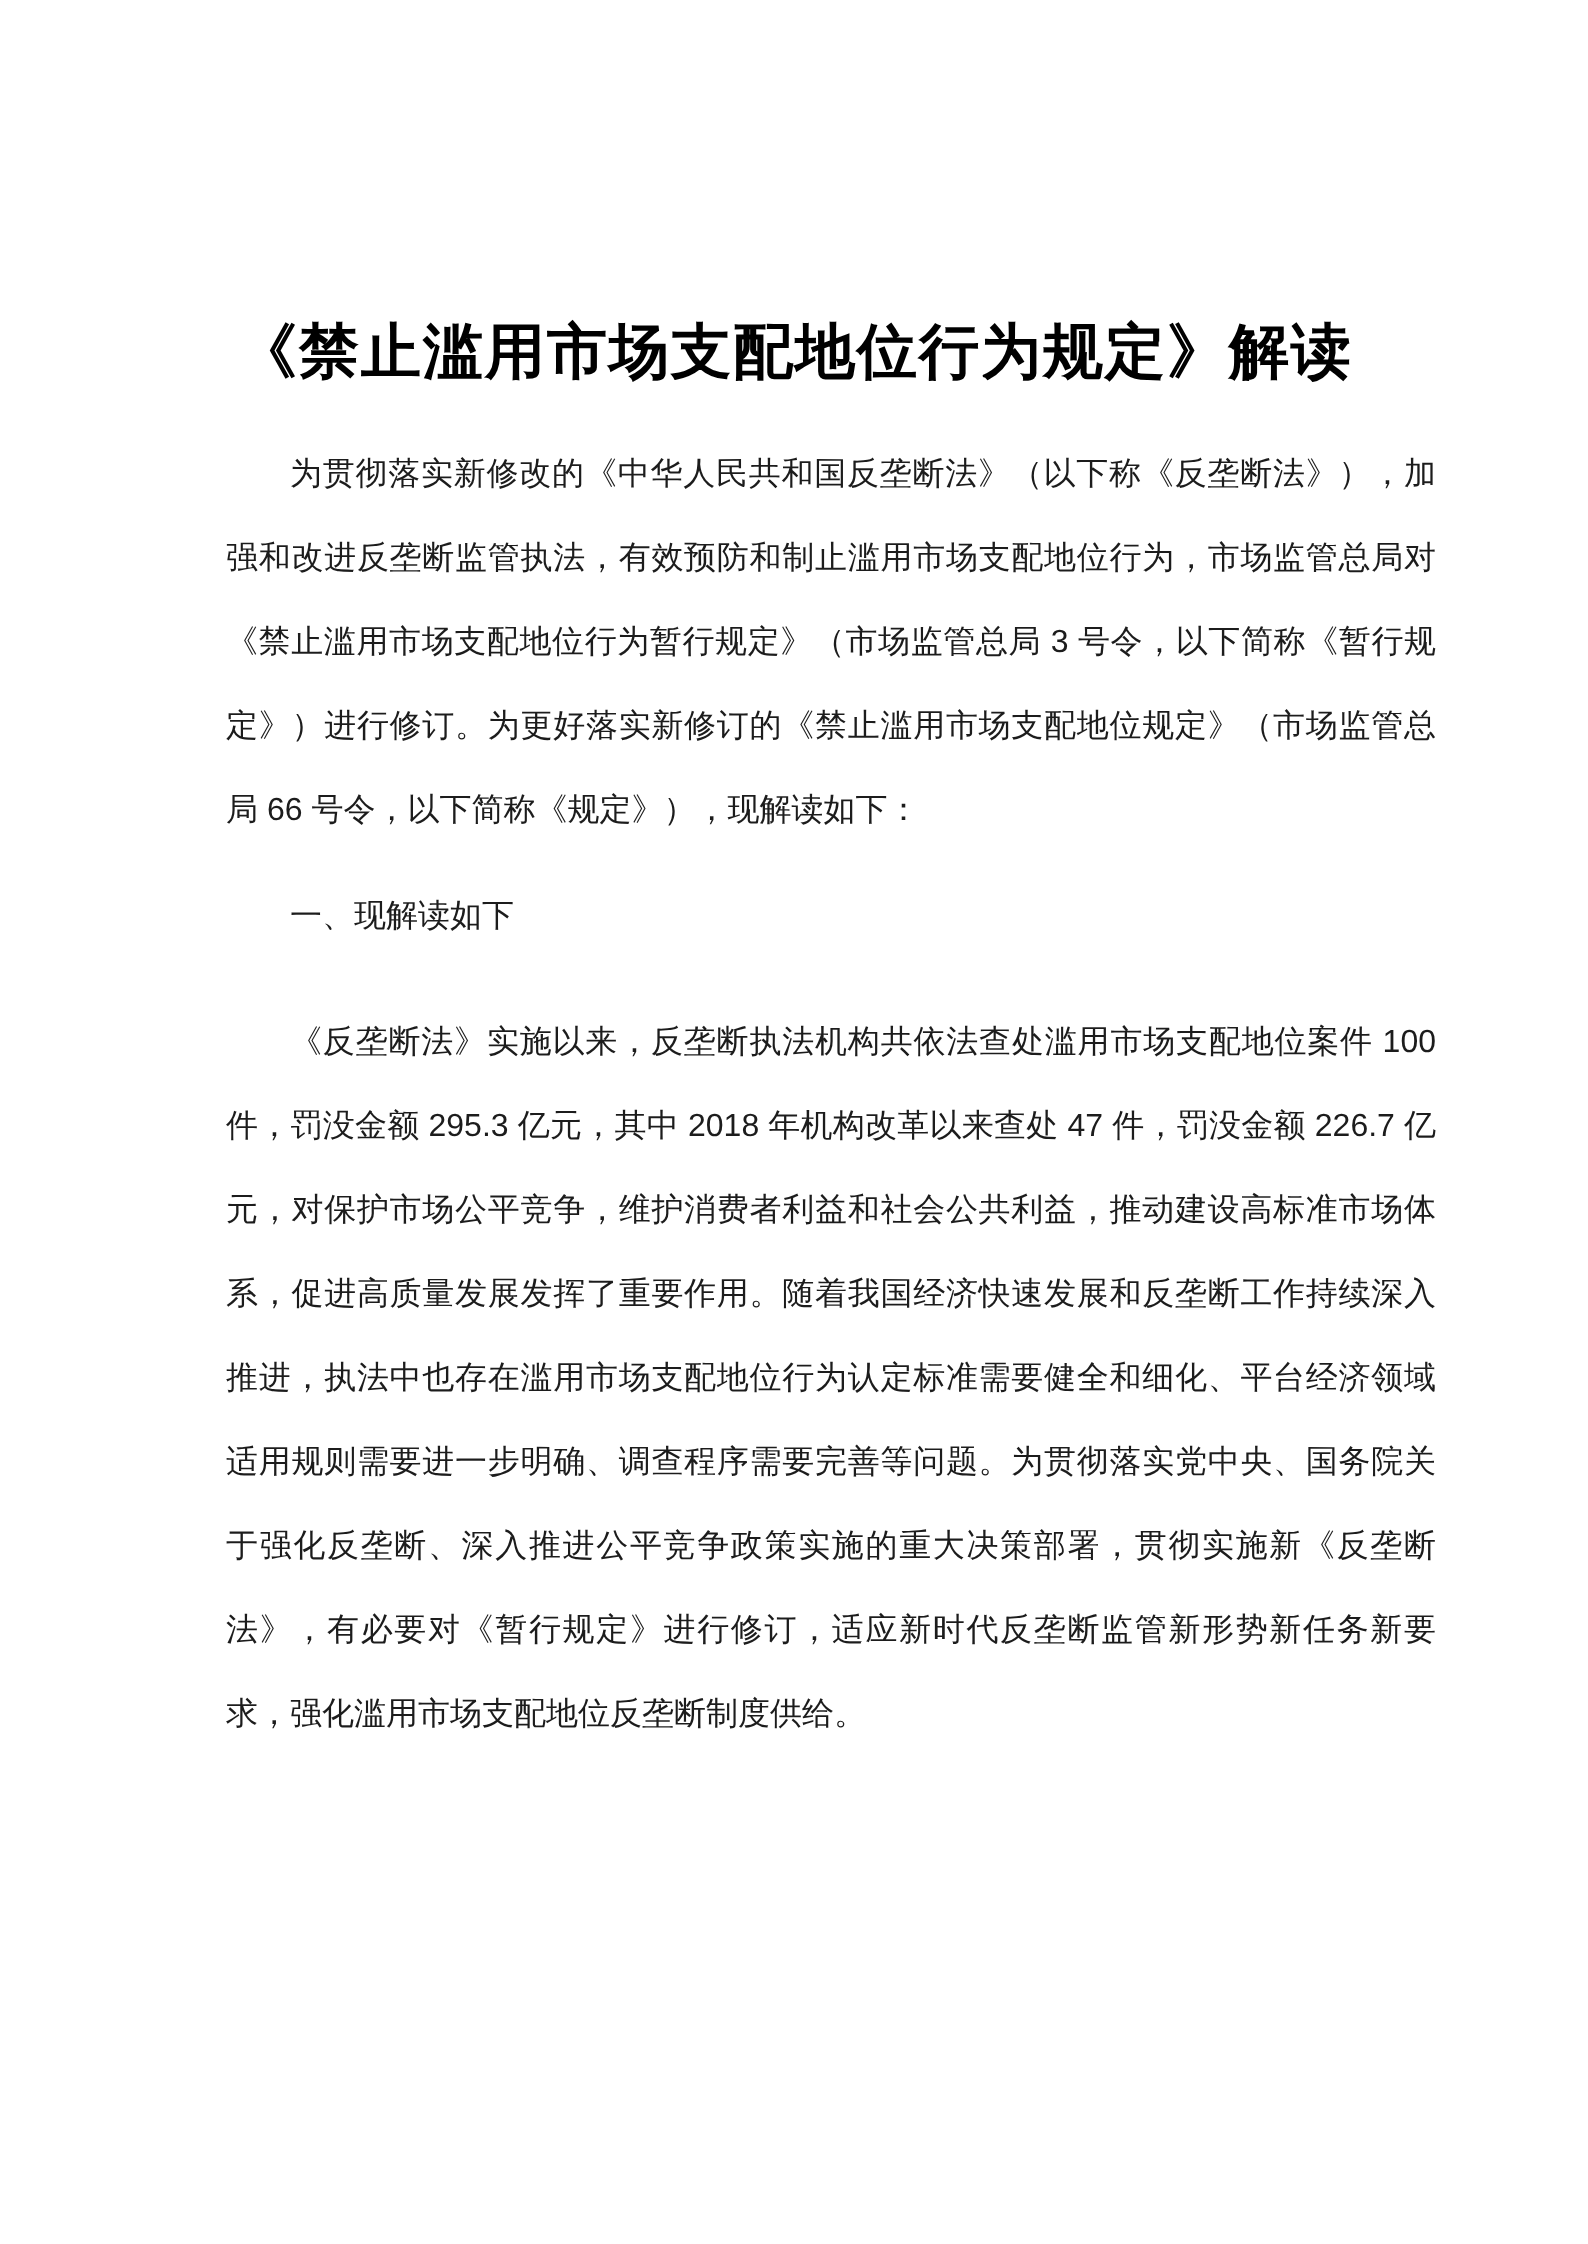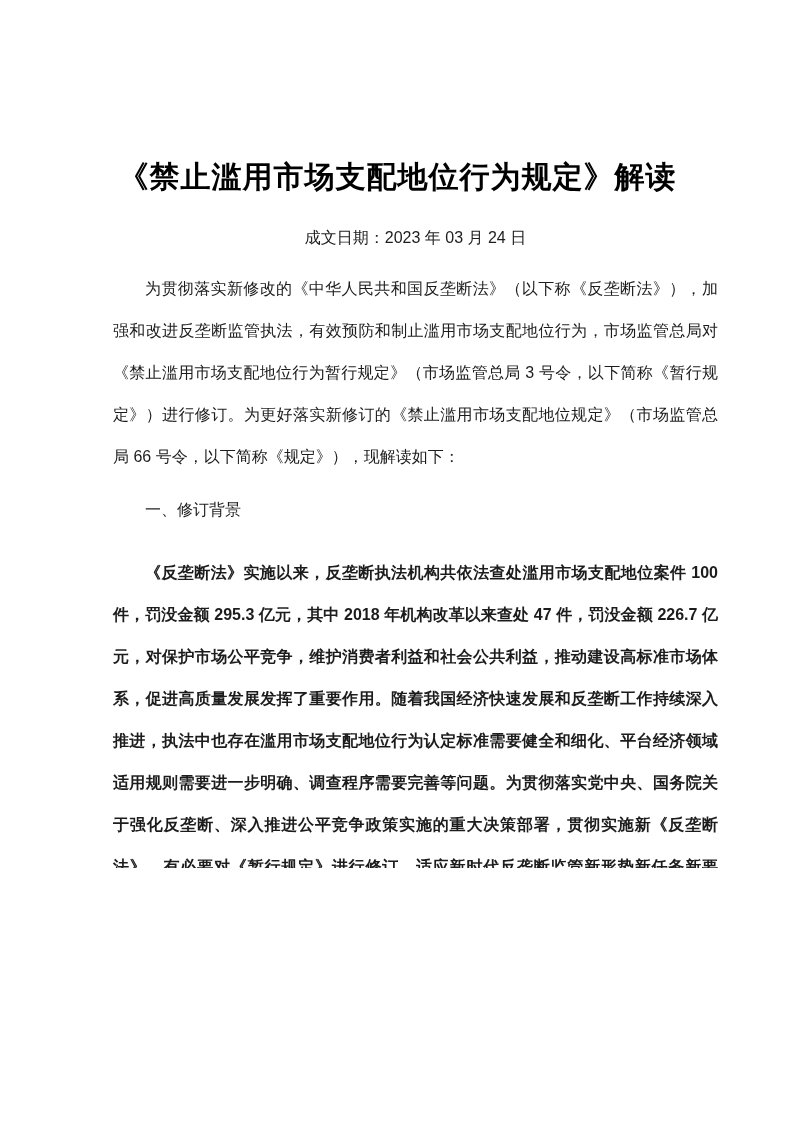--- a/index.html
+++ b/index.html
@@ -53,29 +53,27 @@
   .section-heading {
     margin: 11px 0 0 0;
     font-size: 16px;
     line-height: 42px;
     font-weight: normal;
     text-indent: 2em;
     color: #1c1c1c;
   }
   .para-second {
     margin-top: 21px;
-    font-weight: bold;
   }
 </style>
 </head>
 <body>
 
 <div class="page">
   <h1 class="doc-title">《禁止滥用市场支配地位行为规定》解读</h1>
 
-  <div class="doc-date">成文日期：2023 年 03 月 24 日</div>
 
   <p class="para para-first">为贯彻落实新修改的《中华人民共和国反垄断法》（以下称《反垄断法》），加强和改进反垄断监管执法，有效预防和制止滥用市场支配地位行为，市场监管总局对《禁止滥用市场支配地位行为暂行规定》（市场监管总局 3 号令，以下简称《暂行规定》）进行修订。为更好落实新修订的《禁止滥用市场支配地位规定》（市场监管总局 66 号令，以下简称《规定》），现解读如下：</p>
 
-  <h2 class="section-heading">一、修订背景</h2>
+  <h2 class="section-heading">一、现解读如下</h2>
 
   <p class="para para-second">《反垄断法》实施以来，反垄断执法机构共依法查处滥用市场支配地位案件 100 件，罚没金额 295.3 亿元，其中 2018 年机构改革以来查处 47 件，罚没金额 226.7 亿元，对保护市场公平竞争，维护消费者利益和社会公共利益，推动建设高标准市场体系，促进高质量发展发挥了重要作用。随着我国经济快速发展和反垄断工作持续深入推进，执法中也存在滥用市场支配地位行为认定标准需要健全和细化、平台经济领域适用规则需要进一步明确、调查程序需要完善等问题。为贯彻落实党中央、国务院关于强化反垄断、深入推进公平竞争政策实施的重大决策部署，贯彻实施新《反垄断法》，有必要对《暂行规定》进行修订，适应新时代反垄断监管新形势新任务新要求，强化滥用市场支配地位反垄断制度供给。</p>
 </div>
 
 </body></html>

